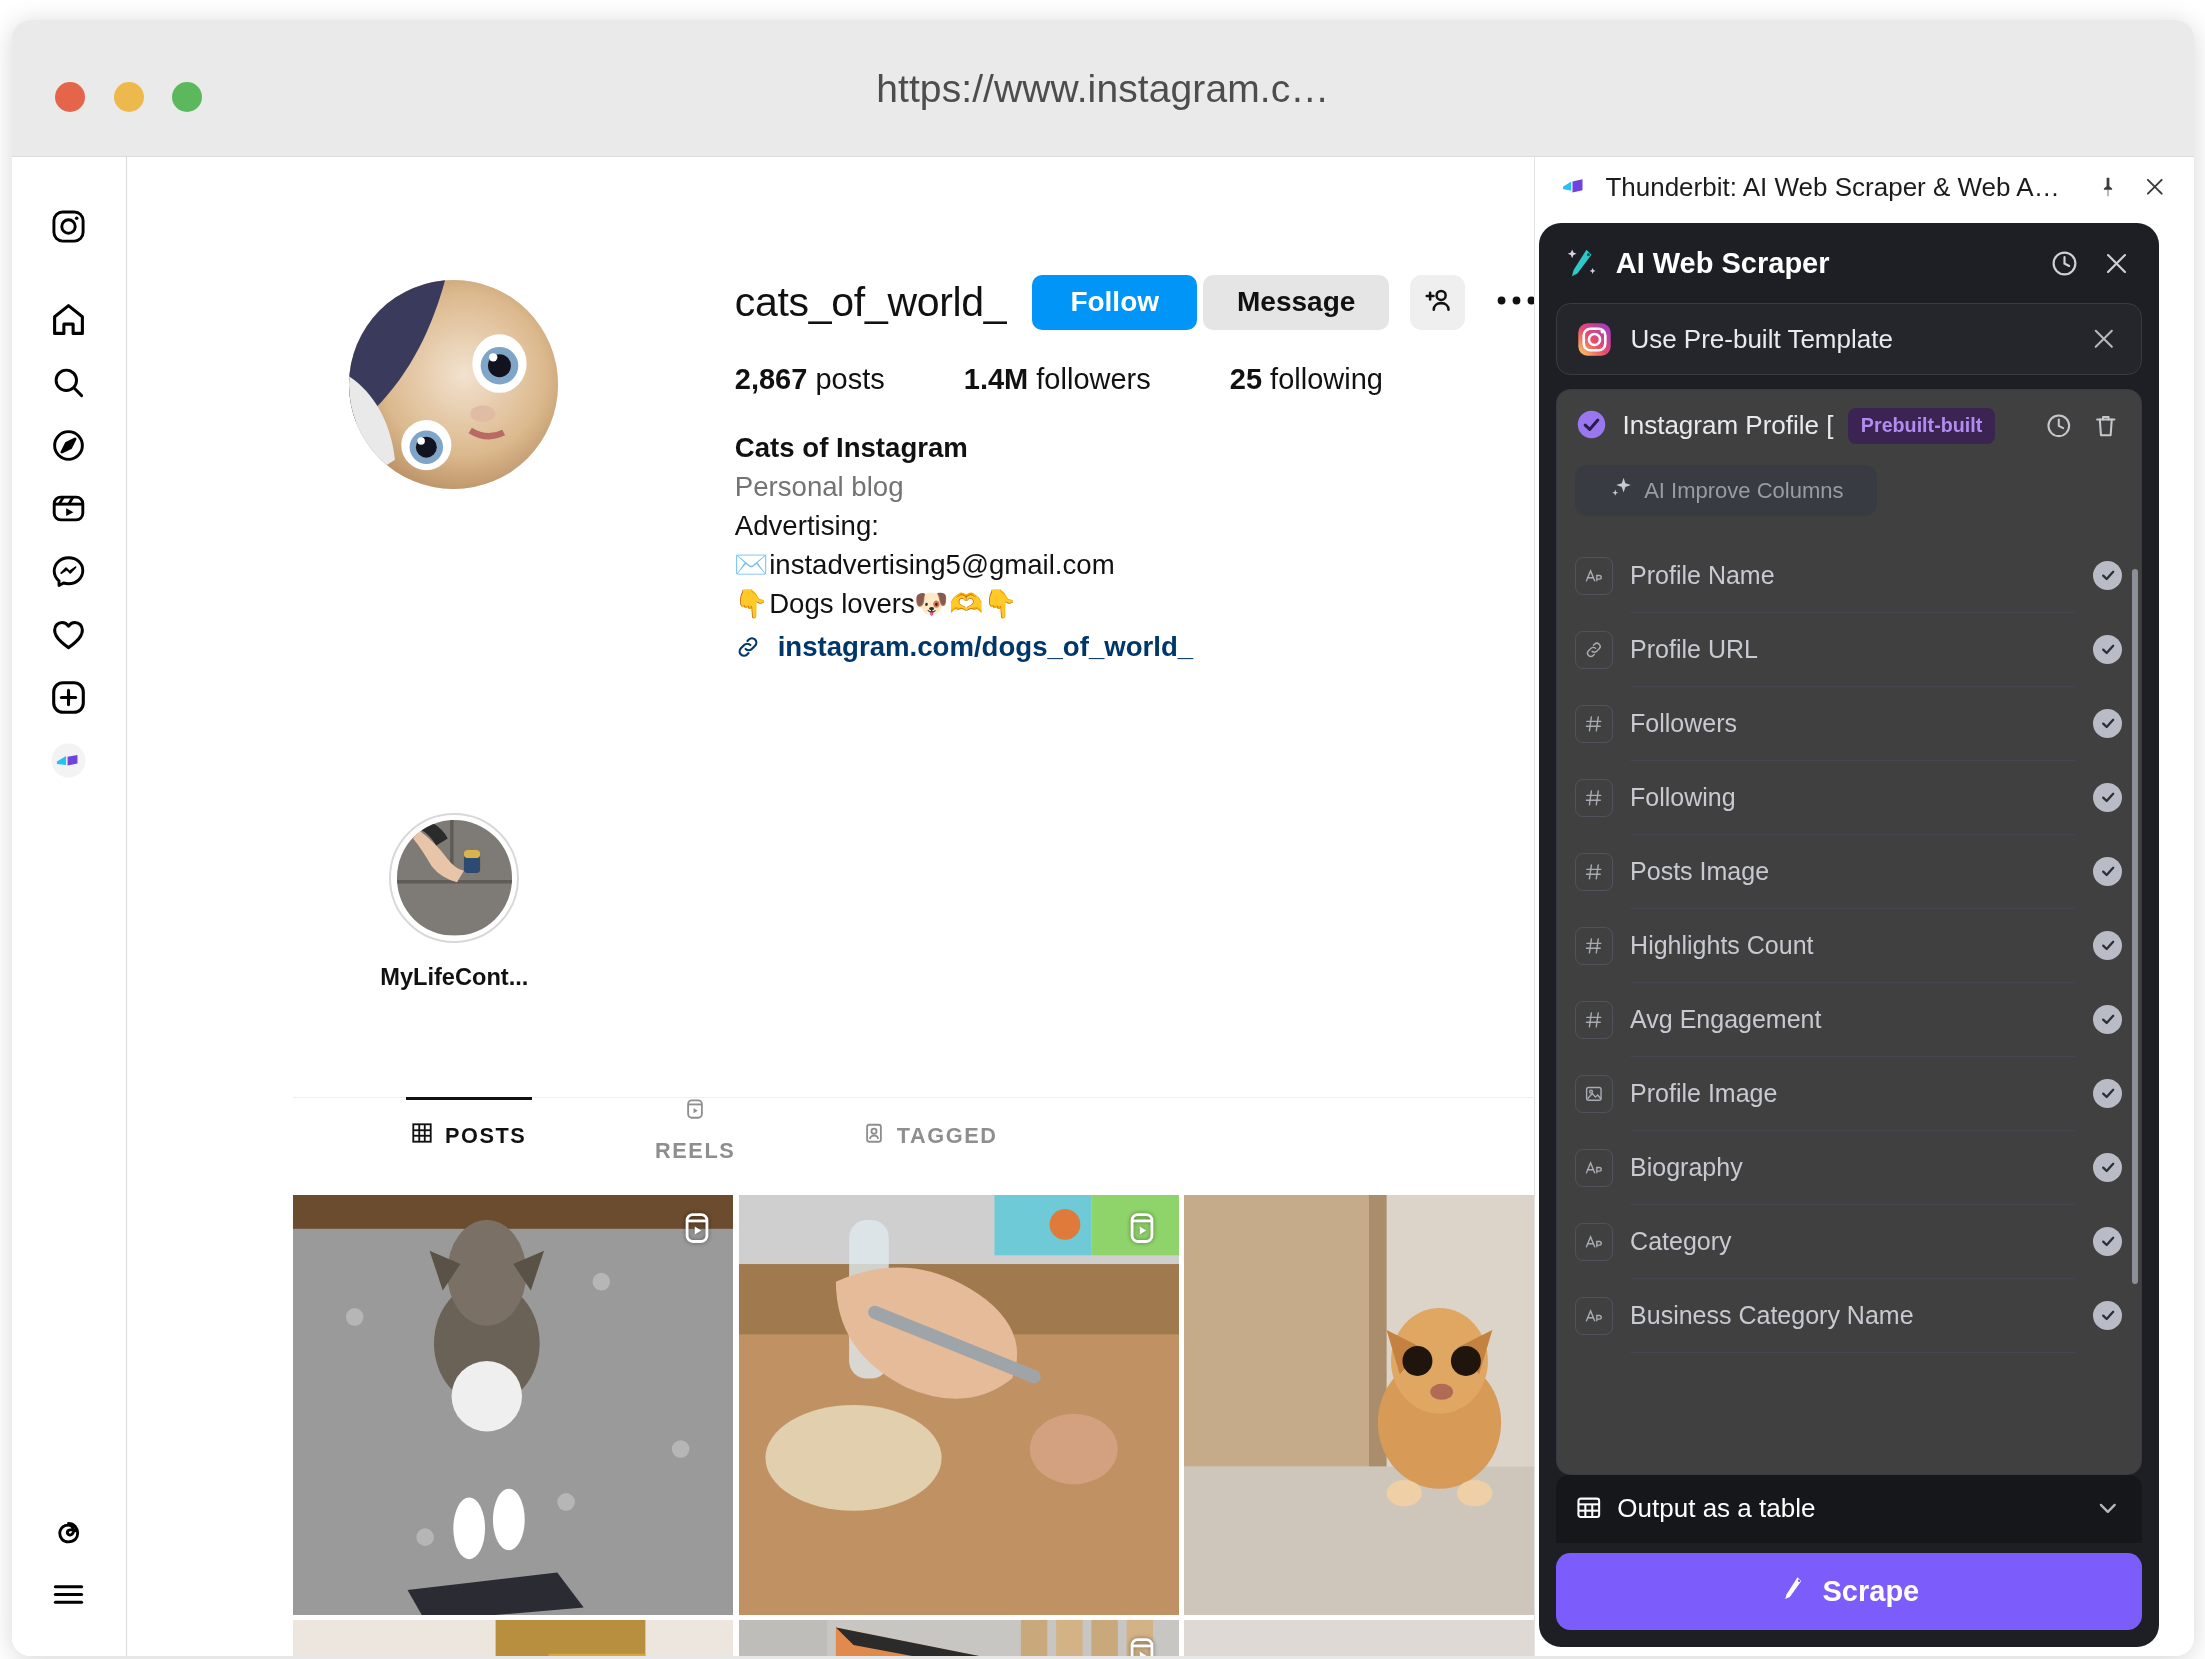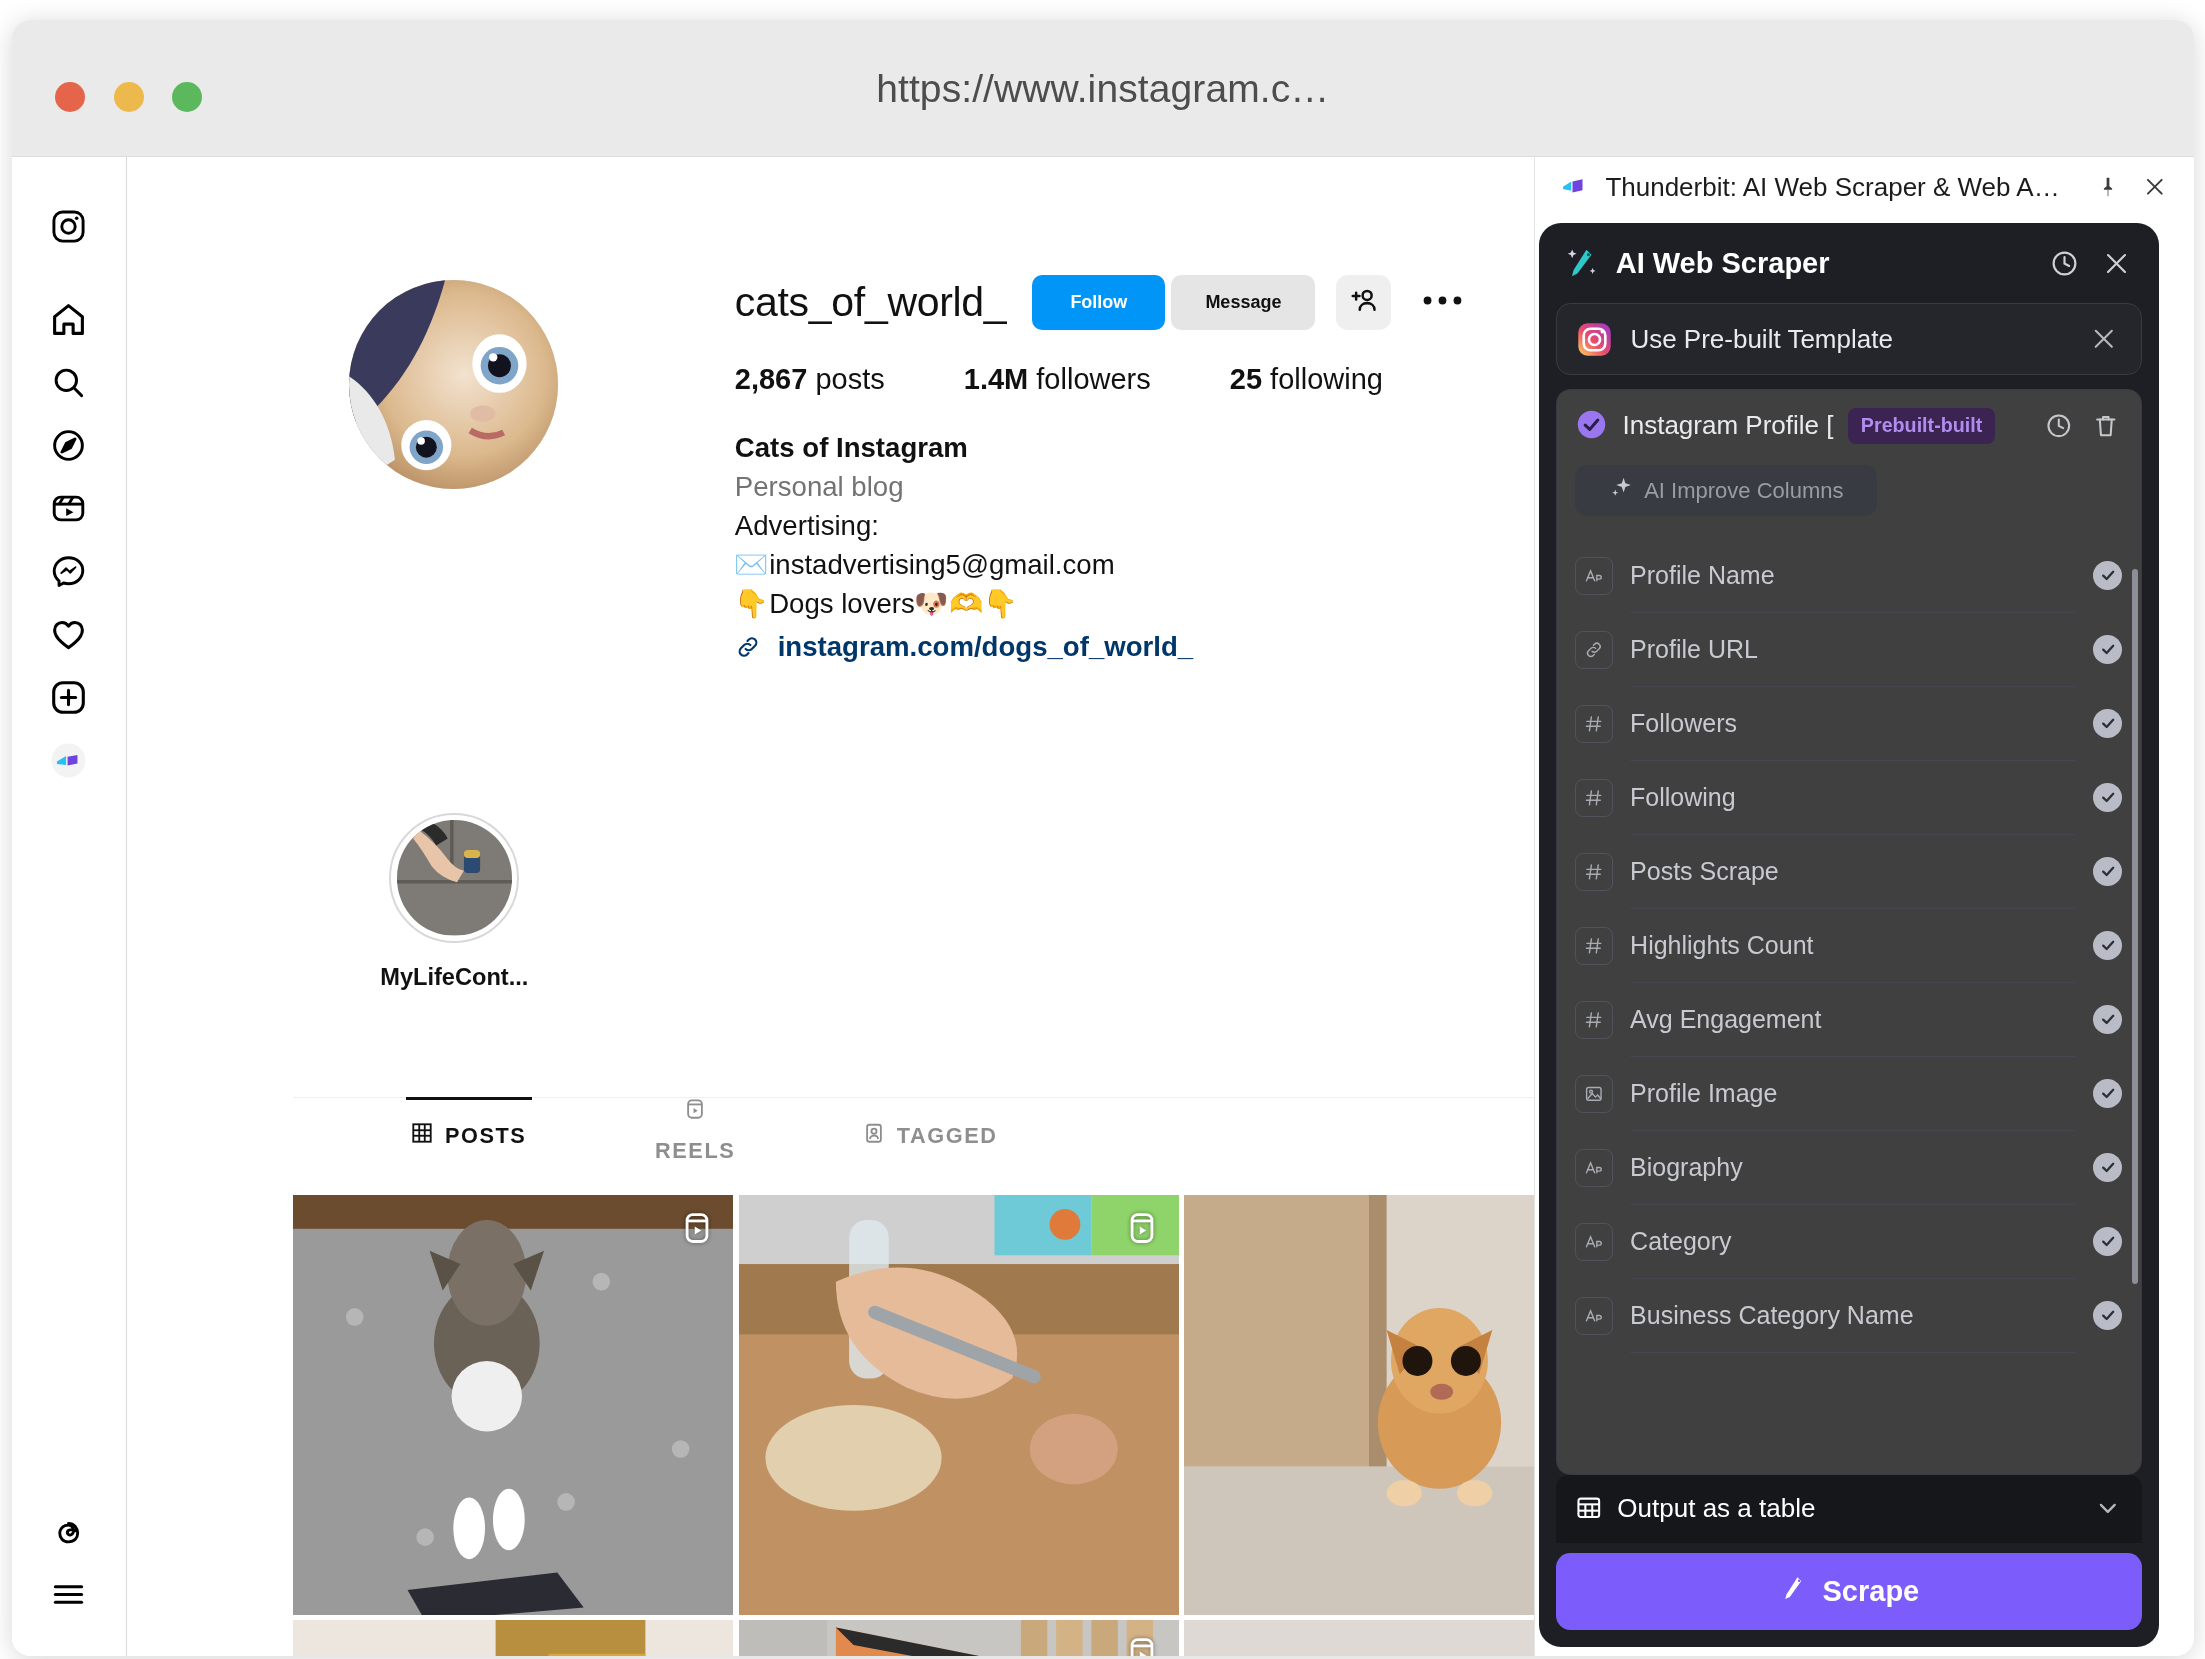--- a/index.html
+++ b/index.html
@@ -65,21 +65,21 @@
   }
   #avatar .pic { width: 100%; height: 100%; display: block; }
 
   #profile-head { position: absolute; left: 607px; top: 118px; }
   #username-row { display: flex; align-items: center; gap: 0px; height: 54px; }
   #username {
     font-size: 41px; font-weight: 400; color: #111; letter-spacing: -0.3px;
     margin-right: 26px; white-space: nowrap;
   }
   .btn {
-    border: none; border-radius: 10px; font-size: 18px; font-weight: 700;
+    border: none; border-radius: 10px; font-size: 28px; font-weight: 700;
     font-family: "Liberation Sans", sans-serif; cursor: pointer; white-space: nowrap;
   }
   #follow-btn { background: #0095f6; color: #fff; height: 55px; padding: 0 38px; }
   #message-btn { background: #e5e5e5; color: #111; height: 55px; padding: 0 34px; margin-left: 6px; }
   #addperson-btn {
     background: #efefef; color: #111; height: 55px; width: 55px; margin-left: 21px;
     display: flex; align-items: center; justify-content: center; border-radius: 11.8px; border: none; cursor: pointer;
   }
   #more-btn {
     margin-left: 22px; width: 59px; height: 55px; display: flex; align-items: center;
@@ -810,21 +810,21 @@
                   </div>
                   <div class="field-row">
                     <div class="field-type">
                       <svg width="19.7" height="19.7" viewBox="0 0 24 24" fill="none" stroke="#a9abb3" stroke-width="1.7" stroke-linecap="round">
                         <line x1="9" y1="3.5" x2="6.6" y2="20.5"></line>
                         <line x1="17.4" y1="3.5" x2="15" y2="20.5"></line>
                         <line x1="3.6" y1="9" x2="20.4" y2="9"></line>
                         <line x1="3" y1="15" x2="19.8" y2="15"></line>
                       </svg>
                     </div>
-                    <div class="field-name">Posts Scrape</div>
+                    <div class="field-name">Posts Image</div>
                     <div class="field-check">
                       <svg width="18.4" height="18.4" viewBox="0 0 24 24" fill="none" stroke="#2d2f36" stroke-width="3" stroke-linecap="round" stroke-linejoin="round">
                         <polyline points="5.5,12.6 10,17 18.5,7.6"></polyline>
                       </svg>
                     </div>
                   </div>
                   <div class="field-row">
                     <div class="field-type">
                       <svg width="19.7" height="19.7" viewBox="0 0 24 24" fill="none" stroke="#a9abb3" stroke-width="1.7" stroke-linecap="round">
                         <line x1="9" y1="3.5" x2="6.6" y2="20.5"></line>

